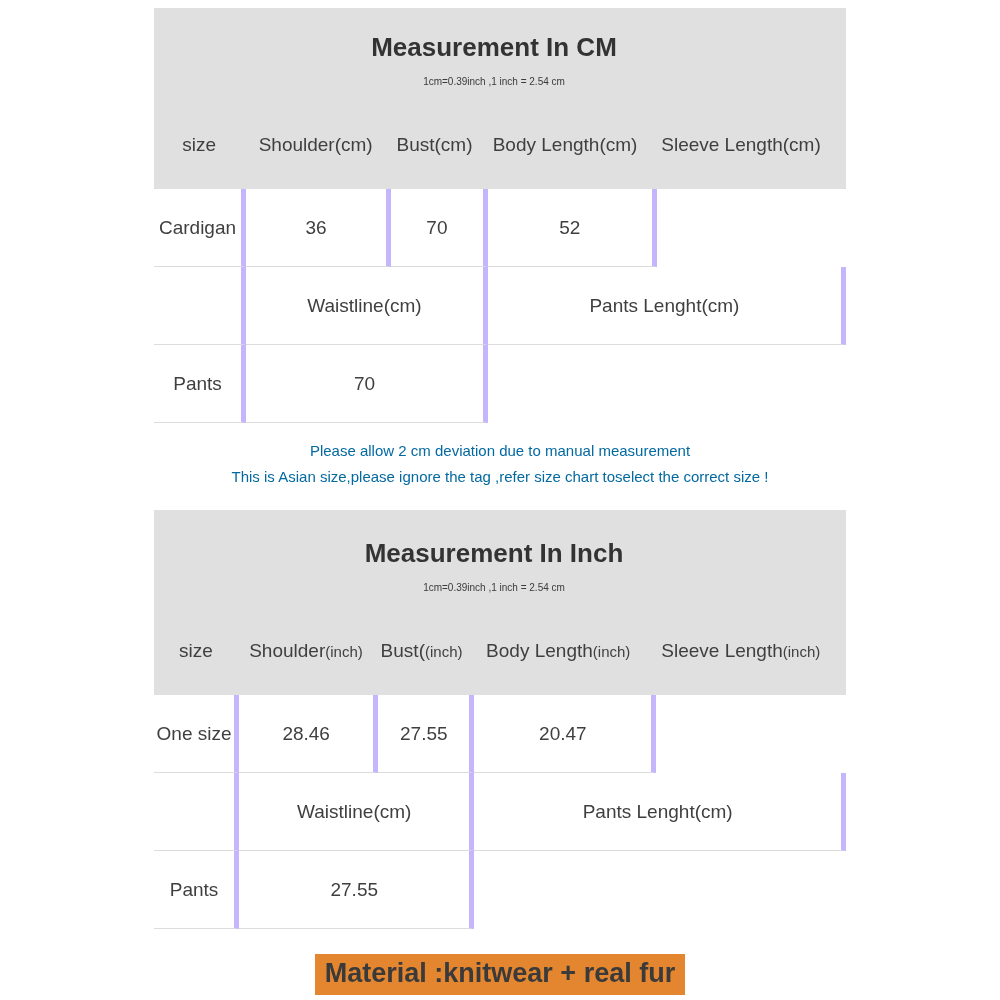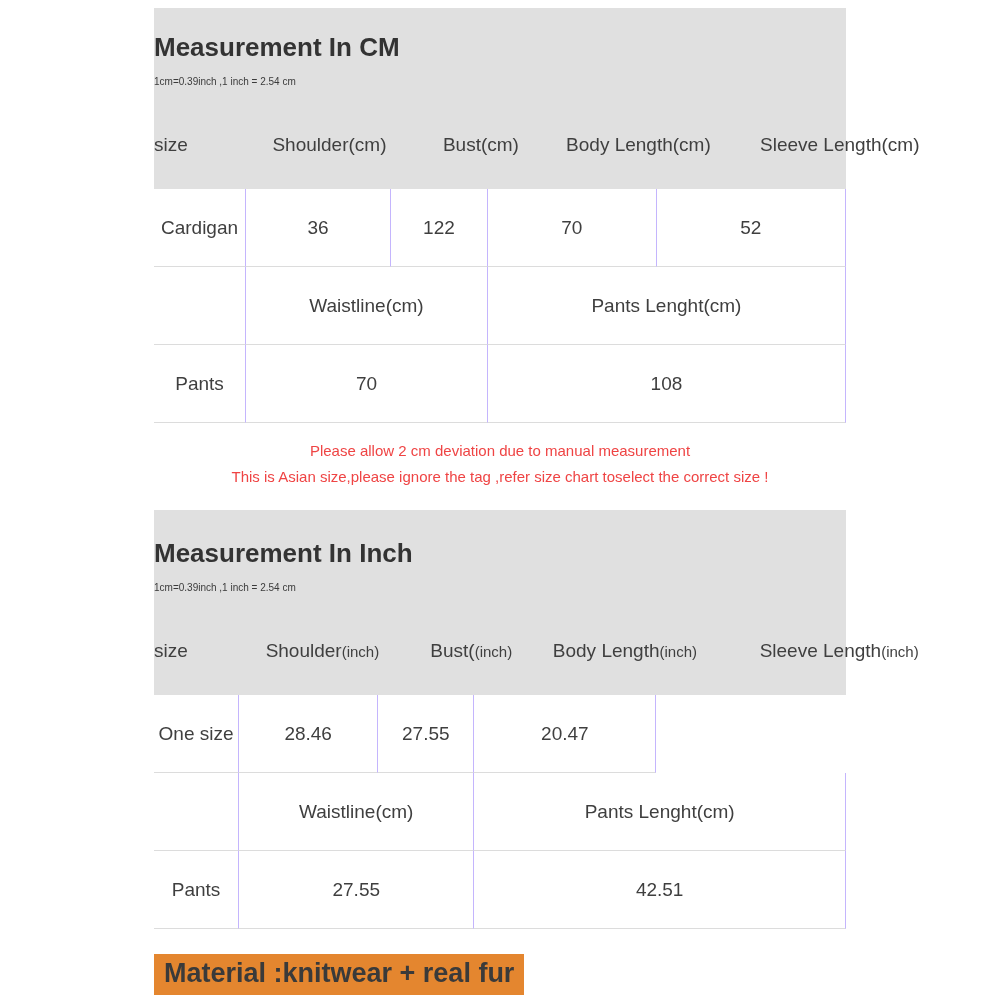--- a/index.html
+++ b/index.html
@@ -13,41 +13,41 @@
   }
   .content {
     width: 692px;
     margin: 0 auto;
     padding-top: 8px;
   }
 
   
   .panel {
     background: #e0e0e0;
+    text-align: center;
     padding: 22px 12px 18px 0;
   }
   .panel.second { padding-top: 26px; }
   .panel-title {
     font-size: 26px;
     font-weight: bold;
     color: #333333;
     line-height: 34px;
   }
   .panel-subtitle {
     font-size: 10px;
     color: #3b3b3b;
     margin-top: 9px;
     line-height: 18px;
   }
   .head-row {
     display: grid;
     margin-top: 28px;
     height: 52px;
     align-items: center;
-    gap: 28px;
   }
   .head-cell {
     font-size: 19px;
     color: #3f3f3f;
     white-space: nowrap;
   }
   .head-cell .suffix { font-size: 15px; }
 
   
   .grid-cm        { grid-template-columns: 13.3% 20.95% 14.0% 24.4% 27.35%; }
@@ -57,38 +57,39 @@
 
   
   .t-row { display: grid; background: #ffffff; }
   .t-cell {
     height: 78px;
     display: flex;
     align-items: center;
     justify-content: center;
     font-size: 19px;
     color: #3f3f3f;
-    border-right: 1px solid #c4b5fd;
+    border-right: 5px solid #c4b5fd;
     border-bottom: 1px solid #dcdcdc;
     white-space: nowrap;
   }
 
   
   .notes {
     text-align: center;
     padding: 15px 0 20px 0;
   }
   .note-line {
     font-size: 15px;
-    color: #ef4444;
+    color: #0369a1;
     line-height: 26px;
   }
 
   
   .material {
+    text-align: center;
     margin-top: 25px;
   }
   .material-badge {
     display: inline-block;
     background: #e4862f;
     color: #3a3a3a;
     font-size: 27px;
     font-weight: bold;
     padding: 3px 10px 6px 10px;
     line-height: 32px;
@@ -108,35 +109,33 @@
         <div class="head-cell">Shoulder(cm)</div>
         <div class="head-cell">Bust(cm)</div>
         <div class="head-cell">Body Length(cm)</div>
         <div class="head-cell">Sleeve Length(cm)</div>
       </div>
     </div>
 
     <div class="t-row grid-cm">
       <div class="t-cell">Cardigan</div>
       <div class="t-cell">36</div>
-      <div class="t-cell">122</div>
       <div class="t-cell">70</div>
       <div class="t-cell">52</div>
     </div>
 
     <div class="t-row grid-cm-m">
       <div class="t-cell"></div>
       <div class="t-cell">Waistline(cm)</div>
       <div class="t-cell">Pants Lenght(cm)</div>
     </div>
 
     <div class="t-row grid-cm-m">
       <div class="t-cell">Pants</div>
       <div class="t-cell">70</div>
-      <div class="t-cell">108</div>
     </div>
 
     <div class="notes">
       <div class="note-line">Please allow 2 cm deviation due to manual measurement</div>
       <div class="note-line">This is Asian size,please ignore the tag ,refer size chart toselect the correct size !</div>
     </div>
   </section>
 
   <section>
     <div class="panel second">
@@ -160,21 +159,20 @@
 
     <div class="t-row grid-inch-m">
       <div class="t-cell"></div>
       <div class="t-cell">Waistline(cm)</div>
       <div class="t-cell">Pants Lenght(cm)</div>
     </div>
 
     <div class="t-row grid-inch-m">
       <div class="t-cell">Pants</div>
       <div class="t-cell">27.55</div>
-      <div class="t-cell">42.51</div>
     </div>
   </section>
 
   <div class="material">
     <span class="material-badge">Material :knitwear + real fur</span>
   </div>
 
 </div>
 
 </body></html>

